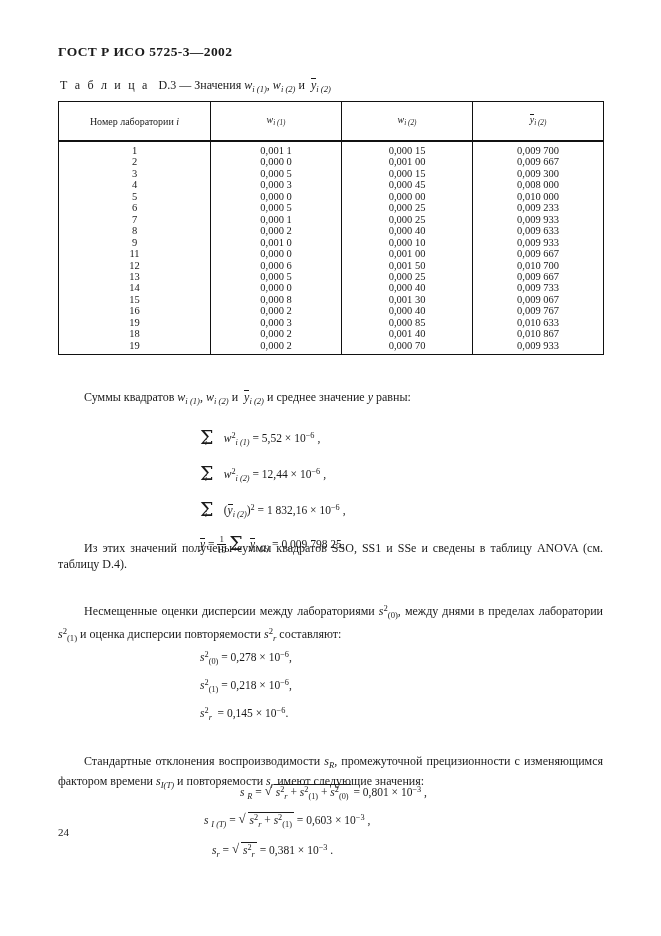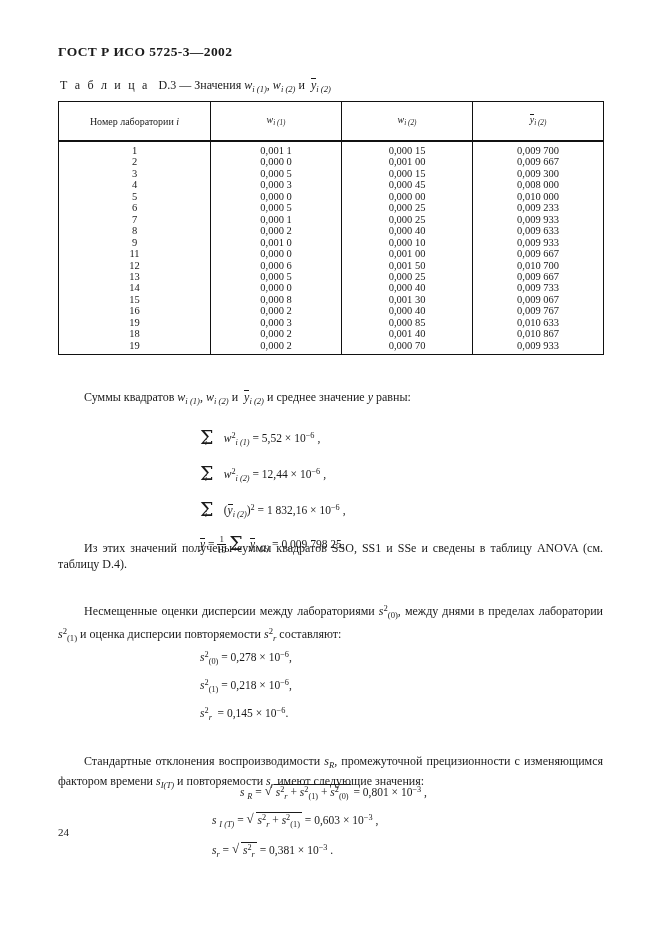--- a/index.html
+++ b/index.html
@@ -420,21 +420,21 @@
       <span>+</span>
       <span class="ital">s</span><span class="sup">2</span><span class="sub">(1)</span>
       <span>+</span>
       <span class="ital">s</span><span class="sup">2</span><span class="sub">(0)</span>
     </span></span>
     <span>=</span>
     <span>0,801 × 10</span><span class="sup">−3</span>
     <span>,</span>
   </div>
 
-  <div class="eq" style="top:812px; left:212px;">
+  <div class="eq" style="top:812px; left:204px;">
     <span class="ital">s</span>&nbsp;<span class="sub ital">I (T)</span>
     <span>=</span>
     <span class="radic"><span class="inner">
       <span class="ital">s</span><span class="sup">2</span><span class="sub ital">r</span>
       <span>+</span>
       <span class="ital">s</span><span class="sup">2</span><span class="sub">(1)</span>
     </span></span>
     <span>=</span>
     <span>0,603 × 10</span><span class="sup">−3</span>
     <span>,</span>

